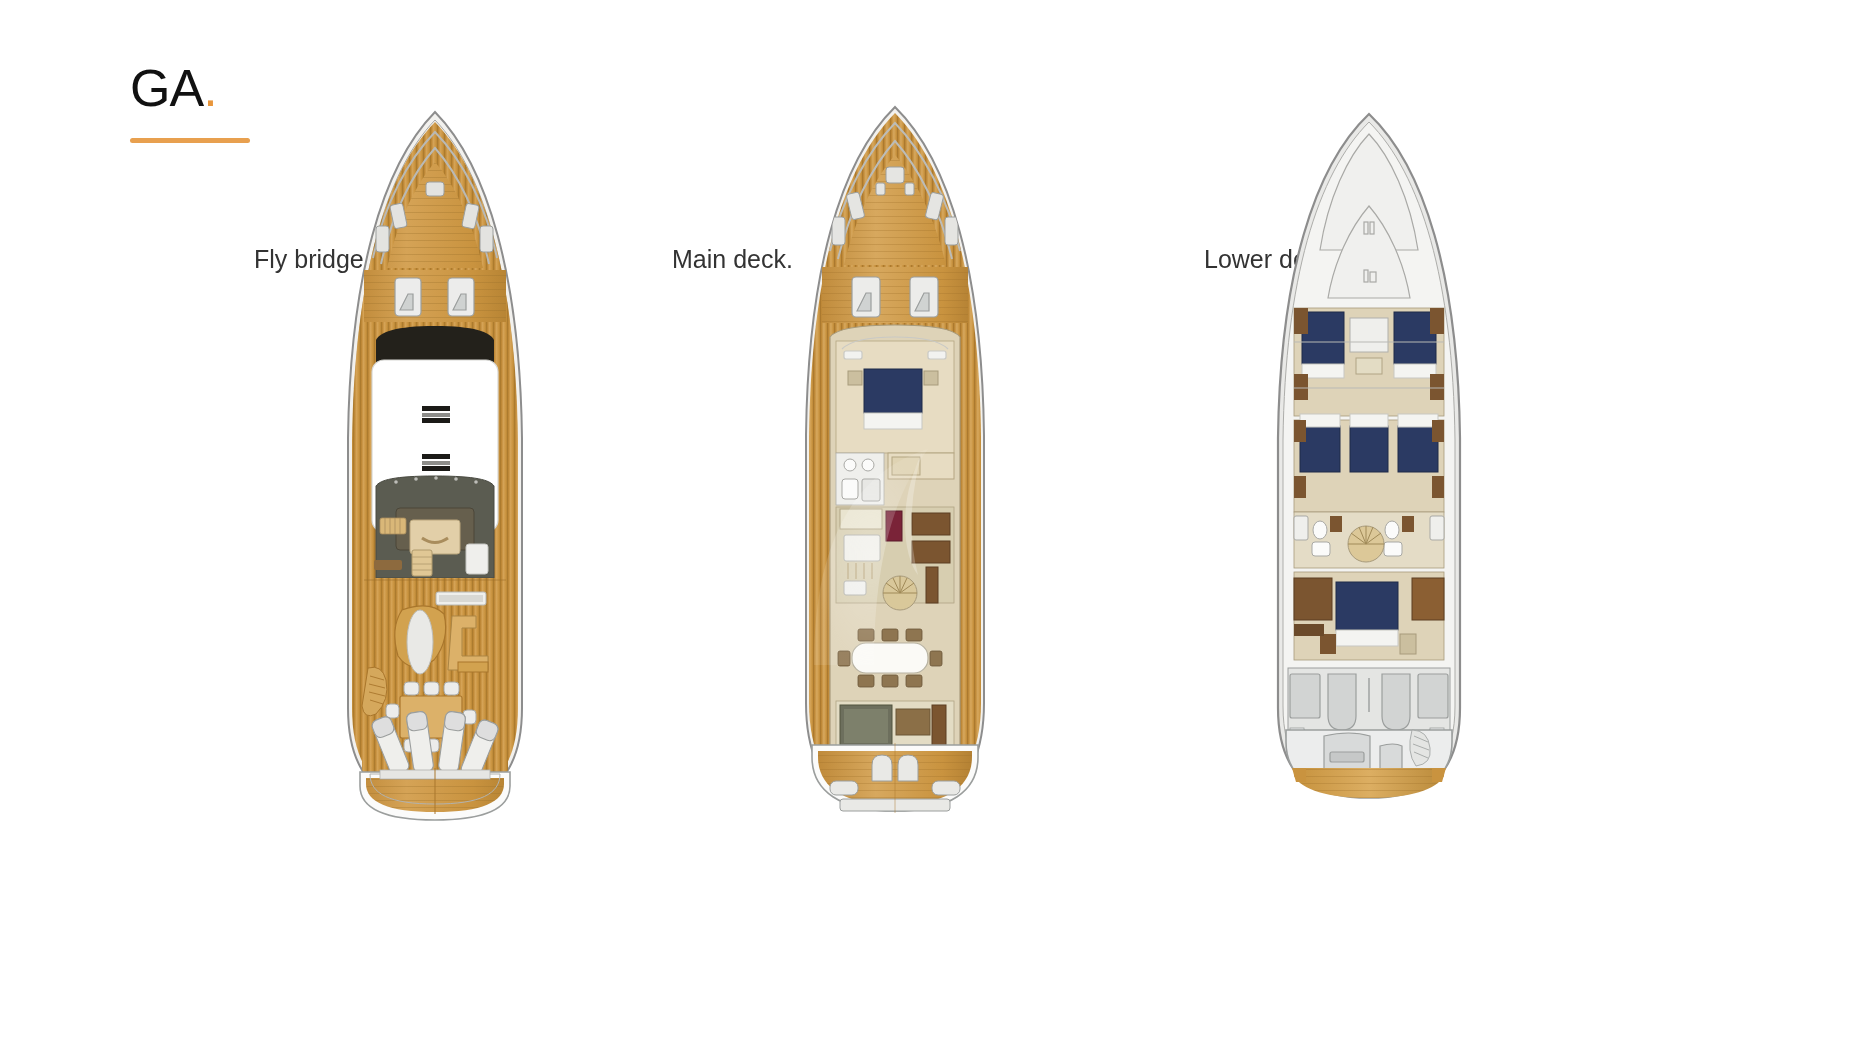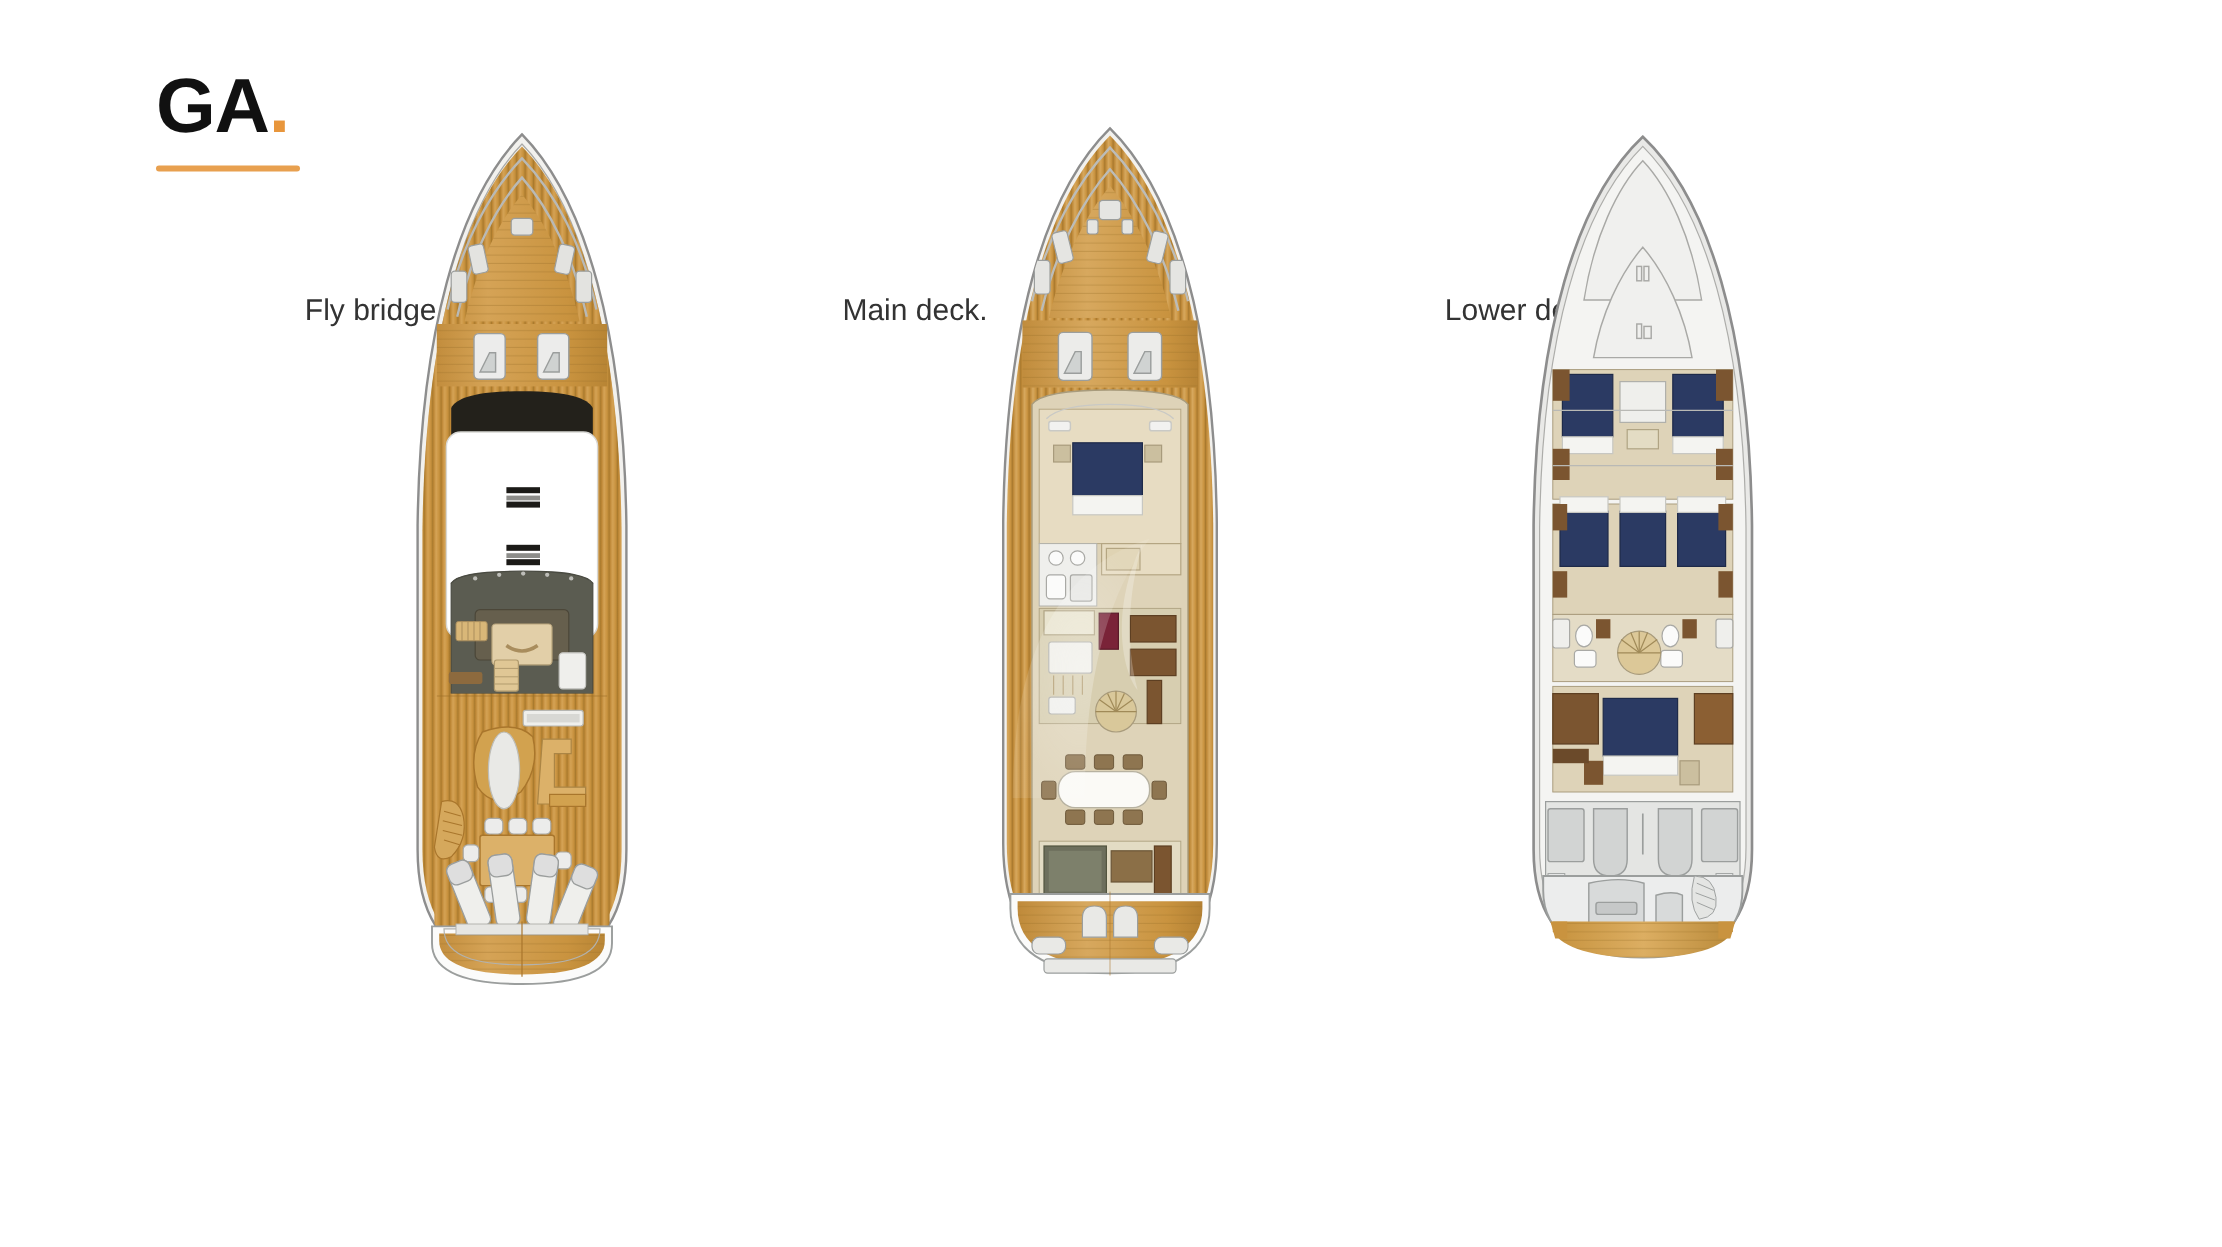--- a/index.html
+++ b/index.html
@@ -6,34 +6,34 @@
   body{
     width:1852px;height:1039px;
     font-family:"Liberation Sans","DejaVu Sans",sans-serif;
     color:#2b2b2b;overflow:hidden;position:relative;
   }
   .slide{position:absolute;inset:0;background:#fff;}
 
   
   .brand{position:absolute;left:130px;top:62px;}
   .brand-title{
-    font-size:64px;font-weight:700;letter-spacing:-1px;
+    font-size:52px;font-weight:400;letter-spacing:-1px;
     line-height:52px;color:#111;
   }
   .brand-title .dot{color:#e8963c;}
   .brand-rule{
     margin-top:24px;width:120px;height:5px;border-radius:3px;
     background:#e8a04f;
   }
 
   
   .decks{position:absolute;left:0;top:0;width:1852px;height:1039px;}
   .deck{position:absolute;top:0;height:1039px;}
   .deck.d0{left:240px;width:420px;}
-  .deck.d1{left:690px;width:420px;}
+  .deck.d1{left:660px;width:420px;}
   .deck.d2{left:1120px;width:430px;}
 
   .deck-label{
     position:absolute;top:245px;font-size:25px;color:#333;
     white-space:nowrap;font-weight:400;
   }
   .deck.d0 .deck-label{left:14px;}
   .deck.d1 .deck-label{left:12px;}
   .deck.d2 .deck-label{left:84px;}
 

